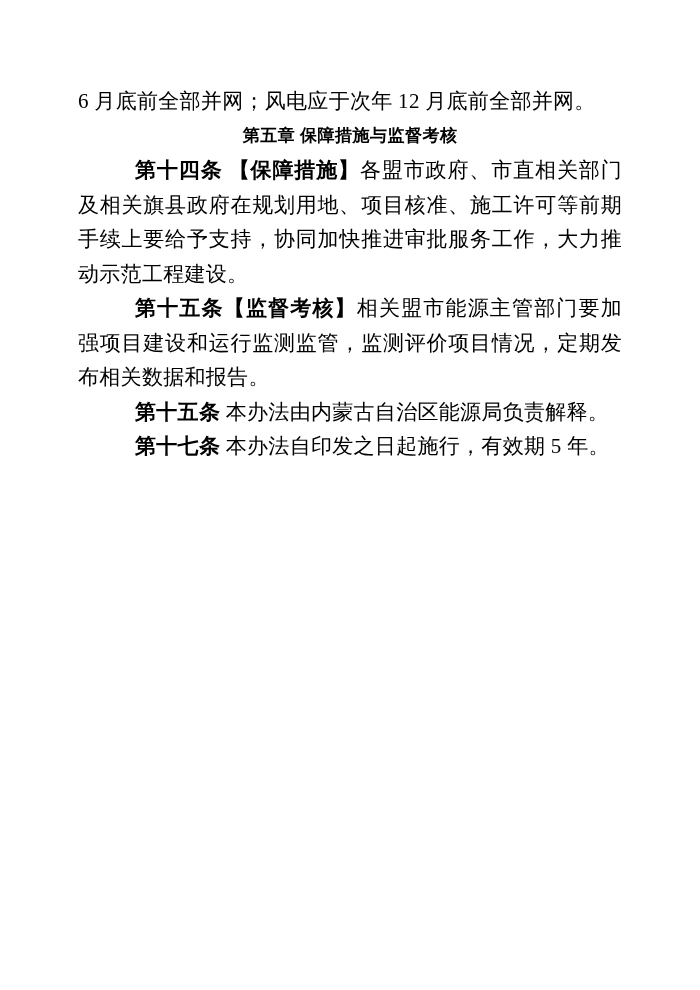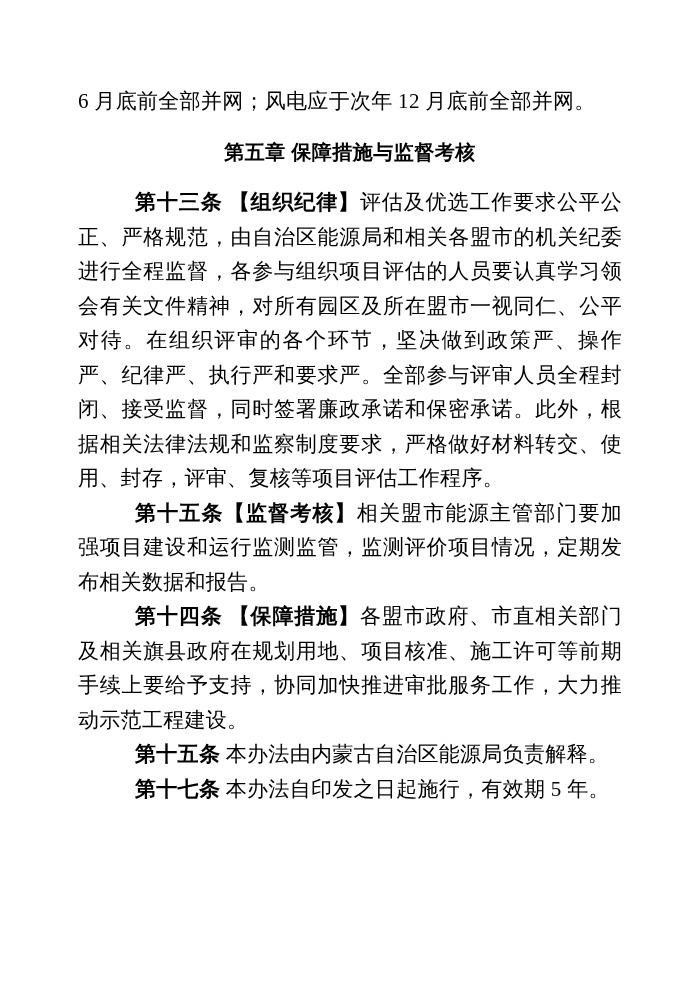--- a/index.html
+++ b/index.html
@@ -25,40 +25,39 @@
     margin: 0;
     font-size: 21px;
     line-height: 34.5px;
     text-align: justify;
     letter-spacing: 0.3px;
   }
   .para.indent {
     text-indent: 57px;
   }
   .heading {
-    margin: 16px;
-    font-size: 20px;
+    margin: 0;
+    font-size: 17px;
     line-height: 34.5px;
     text-align: center;
     font-weight: 700;
     letter-spacing: 0.5px;
   }
   .run-bold {
     font-weight: 700;
   }
   .run-normal {
     font-weight: 400;
   }
 </style>
 </head>
 <body>
 
 <div class="page">
   <div class="doc-body">
       <p class="para"><span class="run-normal">6 月底前全部并网；风电应于次年 12 月底前全部并网。</span></p>
       <p class="heading"><span class="run-bold">第五章 保障措施与监督考核</span></p>
-      <p class="para indent"><span class="run-bold">第十三条 【组织纪律】</span><span class="run-normal">评估及优选工作要求公平公正、严格规范，由自治区能源局和相关各盟市的机关纪委进行全程监督，各参与组织项目评估的人员要认真学习领会有关文件精神，对所有园区及所在盟市一视同仁、公平对待。在组织评审的各个环节，坚决做到政策严、操作严、纪律严、执行严和要求严。全部参与评审人员全程封闭、接受监督，同时签署廉政承诺和保密承诺。此外，根据相关法律法规和监察制度要求，严格做好材料转交、使用、封存，评审、复核等项目评估工作程序。</span></p>
+      <p class="para indent"><span class="run-bold">第十四条 【保障措施】</span><span class="run-normal">各盟市政府、市直相关部门及相关旗县政府在规划用地、项目核准、施工许可等前期手续上要给予支持，协同加快推进审批服务工作，大力推动示范工程建设。</span></p>
       <p class="para indent"><span class="run-bold">第十五条【监督考核】</span><span class="run-normal">相关盟市能源主管部门要加强项目建设和运行监测监管，监测评价项目情况，定期发布相关数据和报告。</span></p>
-      <p class="para indent"><span class="run-bold">第十四条 【保障措施】</span><span class="run-normal">各盟市政府、市直相关部门及相关旗县政府在规划用地、项目核准、施工许可等前期手续上要给予支持，协同加快推进审批服务工作，大力推动示范工程建设。</span></p>
       <p class="para indent"><span class="run-bold">第十五条</span><span class="run-normal"> 本办法由内蒙古自治区能源局负责解释。</span></p>
       <p class="para indent"><span class="run-bold">第十七条</span><span class="run-normal"> 本办法自印发之日起施行，有效期 5 年。</span></p>
     </div>
 </div>
 
 </body></html>

